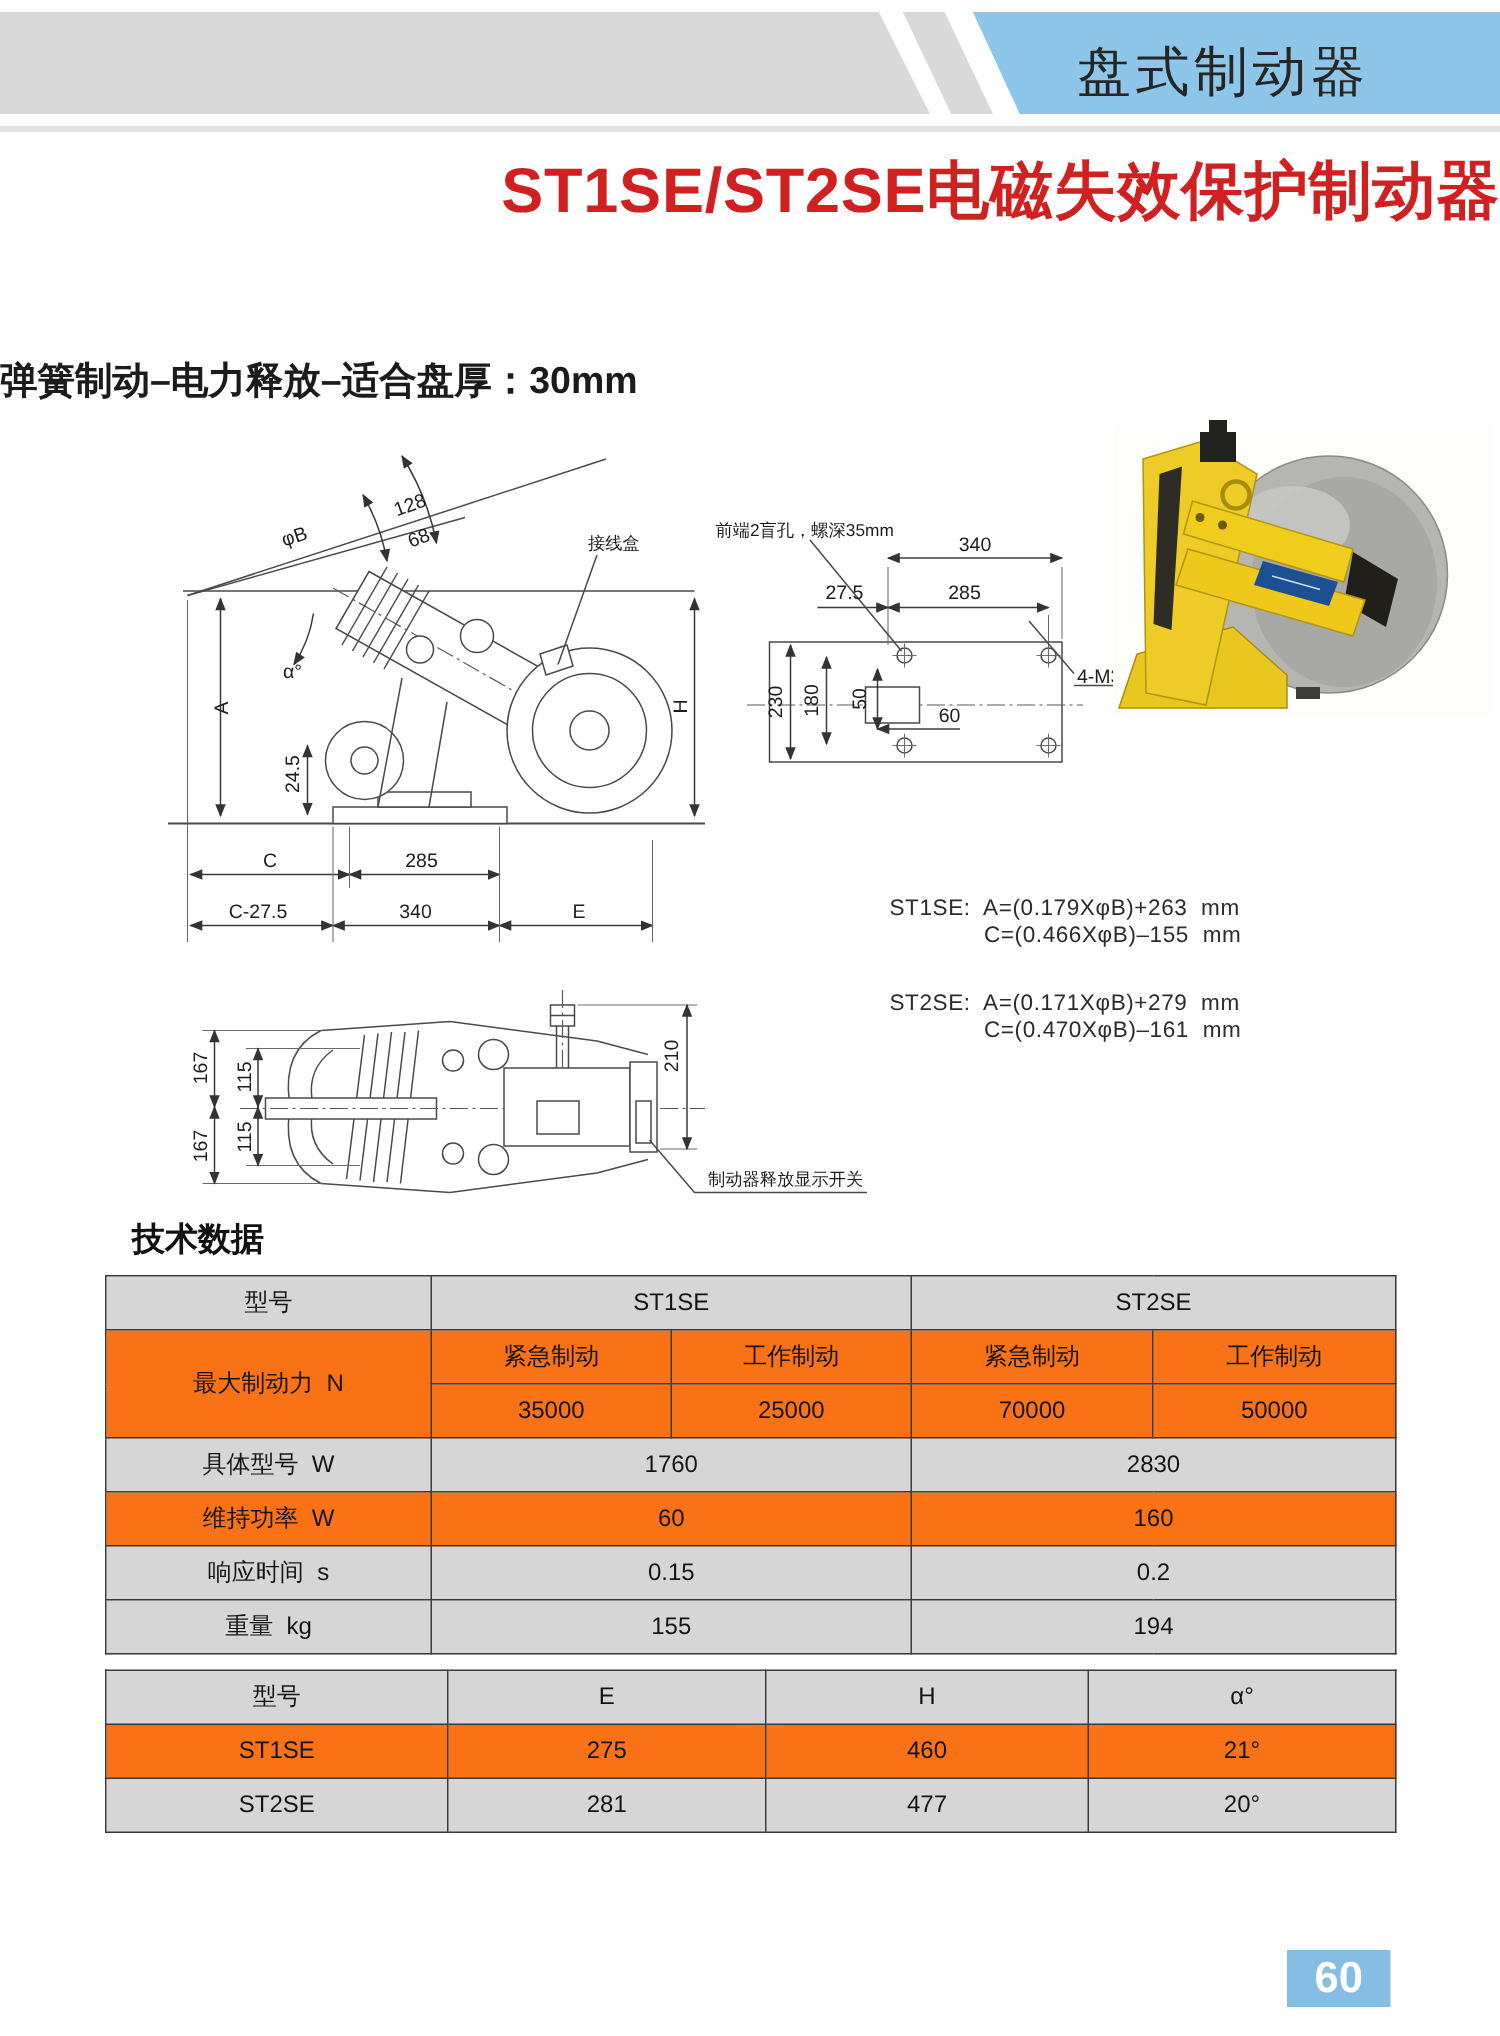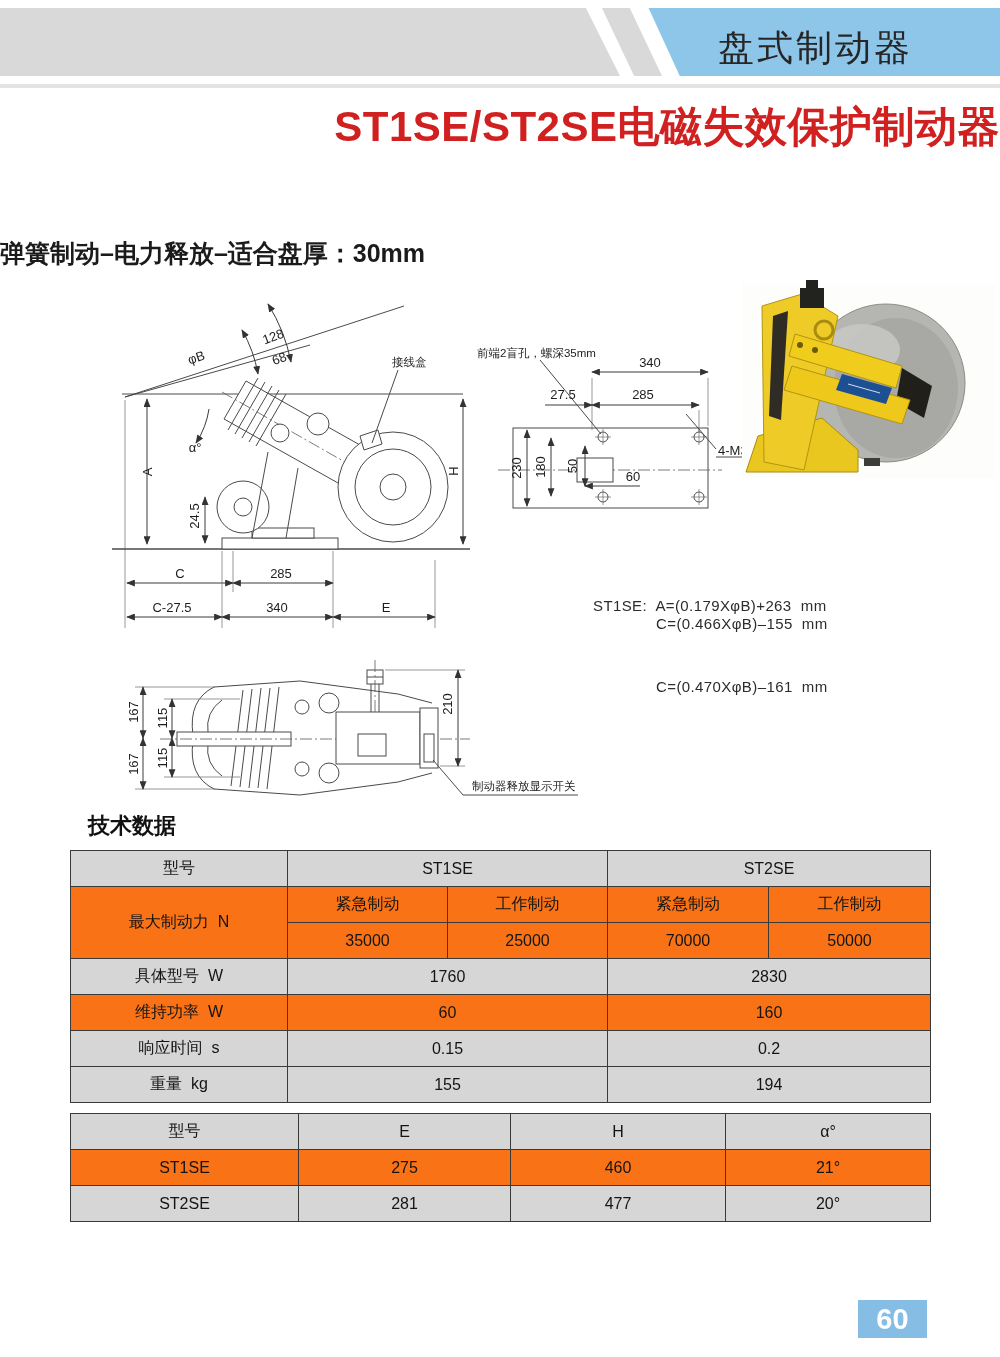--- a/index.html
+++ b/index.html
@@ -239,20 +239,21 @@
       <text x="167" y="718" text-anchor="middle" transform="rotate(-90 167 718)">115</text>
       <text x="167" y="758" text-anchor="middle" transform="rotate(-90 167 758)">115</text>
       <text x="138" y="764" text-anchor="middle" transform="rotate(-90 138 764)">167</text>
       <text x="452" y="704" text-anchor="middle" transform="rotate(-90 452 704)">210</text>
       <text x="472" y="790" class="sm">制动器释放显示开关</text>
     </g>
   </svg>
 
   <div class="formula" style="top:597px;left:593px">ST1SE:  A=(0.179XφB)+263  mm</div>
   <div class="formula" style="top:615px;left:656px">C=(0.466XφB)–155  mm</div>
+  <div class="formula" style="top:660px;left:593px">ST2SE:  A=(0.171XφB)+279  mm</div>
   <div class="formula" style="top:678px;left:656px">C=(0.470XφB)–161  mm</div>
 
   <div class="tech-heading">技术数据</div>
 
   <table class="sheet" style="top:850px">
     <colgroup>
         <col style="width:217px">
         <col style="width:160px">
         <col style="width:160px">
         <col style="width:161px">

